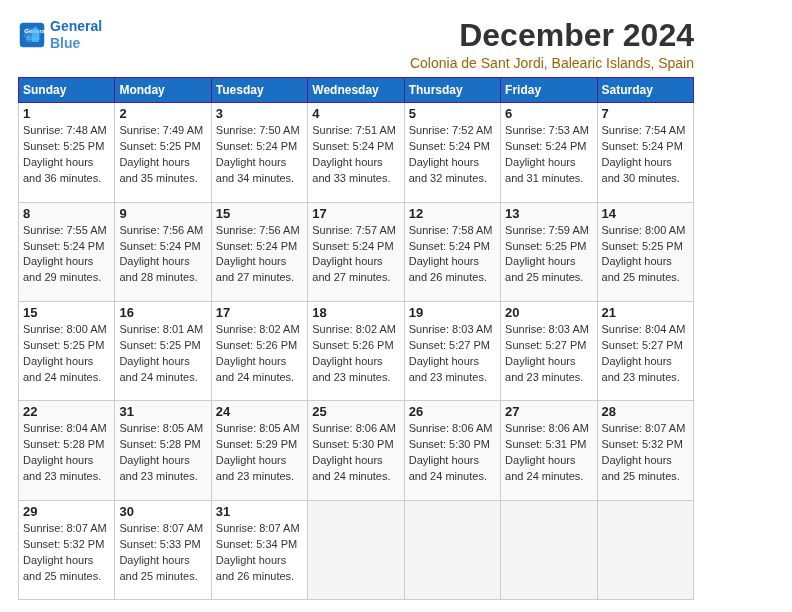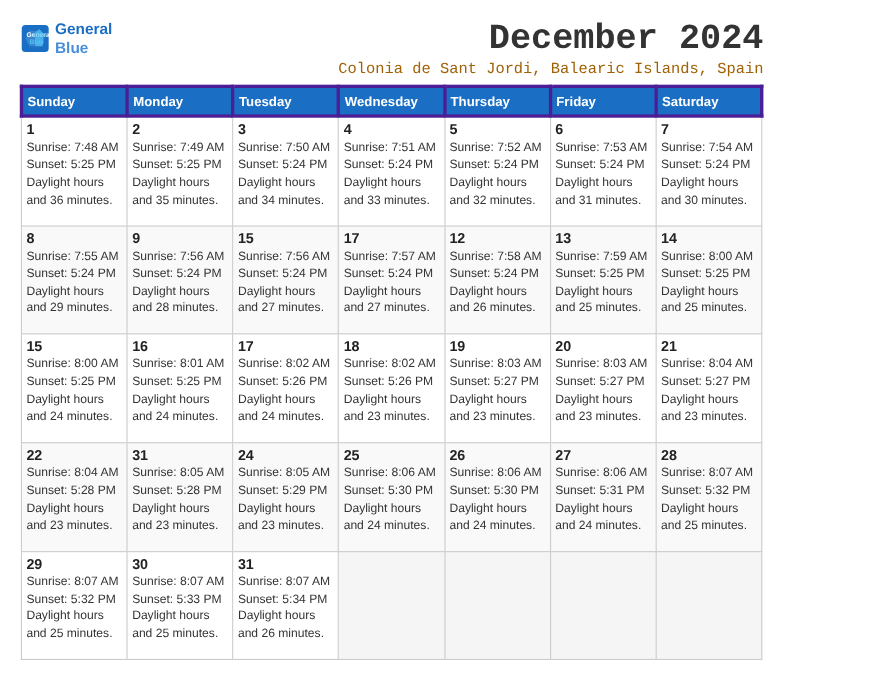--- a/index.html
+++ b/index.html
@@ -36,21 +36,20 @@
     }
     .logo-text span {
       color: #1a6fc4;
     }
     .logo-icon {
       width: 28px;
       height: 28px;
     }
     .title-block {
       text-align: right;
-      font-family: Liberation Mono, monospace;
     }
     .month-title {
       font-size: 32px;
       font-weight: bold;
       color: #333;
       line-height: 1.1;
     }
     .location {
       font-size: 14px;
       color: #a16207;
@@ -62,21 +61,21 @@
       width: 100%;
       table-layout: fixed;
     }
     .calendar th {
       background: #1a6fc4;
       color: #fff;
       font-size: 12px;
       font-weight: bold;
       padding: 5px 4px;
       text-align: left;
-      border: 3px solid #4c1d95;
+      border: 1px solid #4c1d95;
     }
     .calendar td {
       border: 1px solid #ccc;
       vertical-align: top;
       padding: 3px 4px;
       font-size: 9.5px;
       color: #333;
       background: #fff;
       height: 88px;
     }

